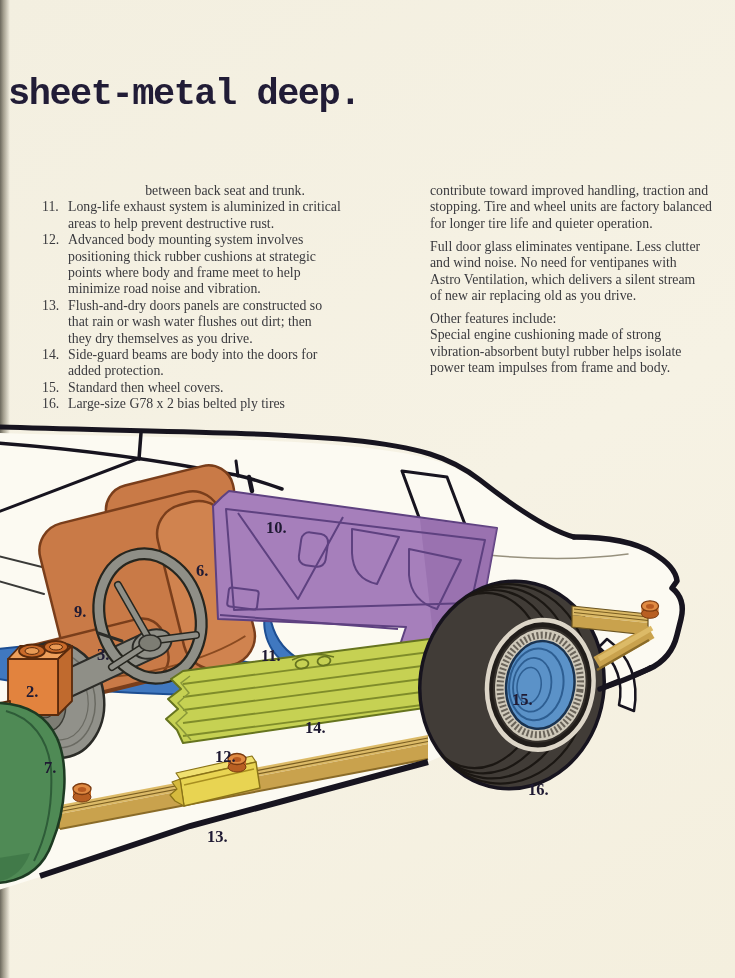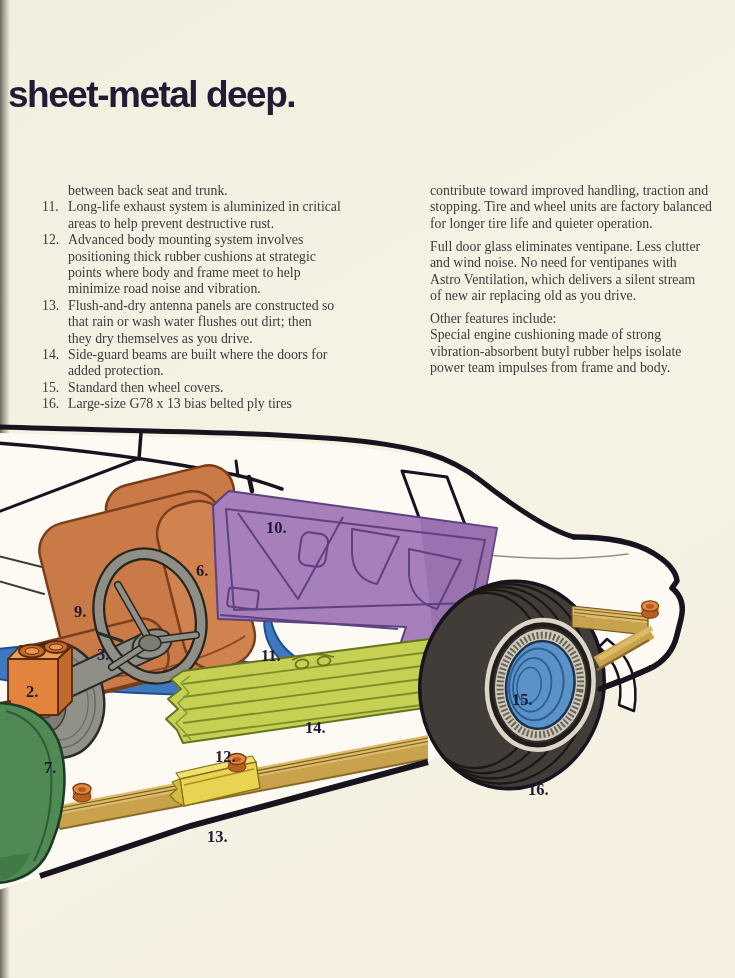--- a/index.html
+++ b/index.html
@@ -4,26 +4,26 @@
 <style>
   html,body{margin:0;padding:0;background:#d8d4c6;}
   .page{
     position:relative;width:735px;height:978px;overflow:hidden;
     background:linear-gradient(150deg,#f3efe0 0%,#f6f2e4 55%,#f4efde 100%);
     font-family:"Liberation Serif",serif;
   }
   .gutter{position:absolute;left:0;top:0;width:10px;height:100%;
     background:linear-gradient(90deg,#4a473c 0,#8f8a7a 35%,rgba(180,175,160,0) 100%);opacity:.8;}
   .headline{position:absolute;left:8px;top:76px;margin:0;
-    font-family:Liberation Sans, sans-serif;font-weight:bold;
+    font-family:Liberation Mono, monospace;font-weight:bold;
     font-size:37px;letter-spacing:-1.5px;color:#211c36;line-height:1;}
   .col{position:absolute;top:183px;font-size:13.8px;line-height:16.4px;color:#3a3a3e;}
   .col-left{left:42px;width:340px;}
   .col-right{left:394px;width:325px;margin-left:36px;}
-  .cont{padding-left:26px;}
+  .cont{padding-left:26px;text-align:center;}
   .item{display:flex;}
   .item .num{width:26px;flex:none;}
   .item .txt{white-space:pre-line;flex:1;}
   .para{white-space:pre-line;margin:0 0 6.5px 0;}
   .illustration{position:absolute;left:0;top:413px;display:block;}
 </style>
 </head>
 <body>
 
 <div class="page">
@@ -41,36 +41,36 @@
         </div>
         <div class="item">
           <span class="num">12.</span>
           <div class="txt">Advanced body mounting system involves
 positioning thick rubber cushions at strategic
 points where body and frame meet to help
 minimize road noise and vibration.</div>
         </div>
         <div class="item">
           <span class="num">13.</span>
-          <div class="txt">Flush-and-dry antenna panels are constructed so
+          <div class="txt">Flush-and-dry doors panels are constructed so
 that rain or wash water flushes out dirt; then
 they dry themselves as you drive.</div>
         </div>
         <div class="item">
           <span class="num">14.</span>
-          <div class="txt">Side-guard beams are built where the doors for
+          <div class="txt">Side-guard beams are body into the doors for
 added protection.</div>
         </div>
         <div class="item">
           <span class="num">15.</span>
           <div class="txt">Standard then wheel covers.</div>
         </div>
         <div class="item">
           <span class="num">16.</span>
-          <div class="txt">Large-size G78 x 13 bias belted ply tires</div>
+          <div class="txt">Large-size G78 x 2 bias belted ply tires</div>
         </div>
       </div>
   </div>
 
   <div class="col col-right" id="paras">
       <p class="para">contribute toward improved handling, traction and
 stopping. Tire and wheel units are factory balanced
 for longer tire life and quieter operation.</p>
       <p class="para">Full door glass eliminates ventipane. Less clutter
 and wind noise. No need for ventipanes with

